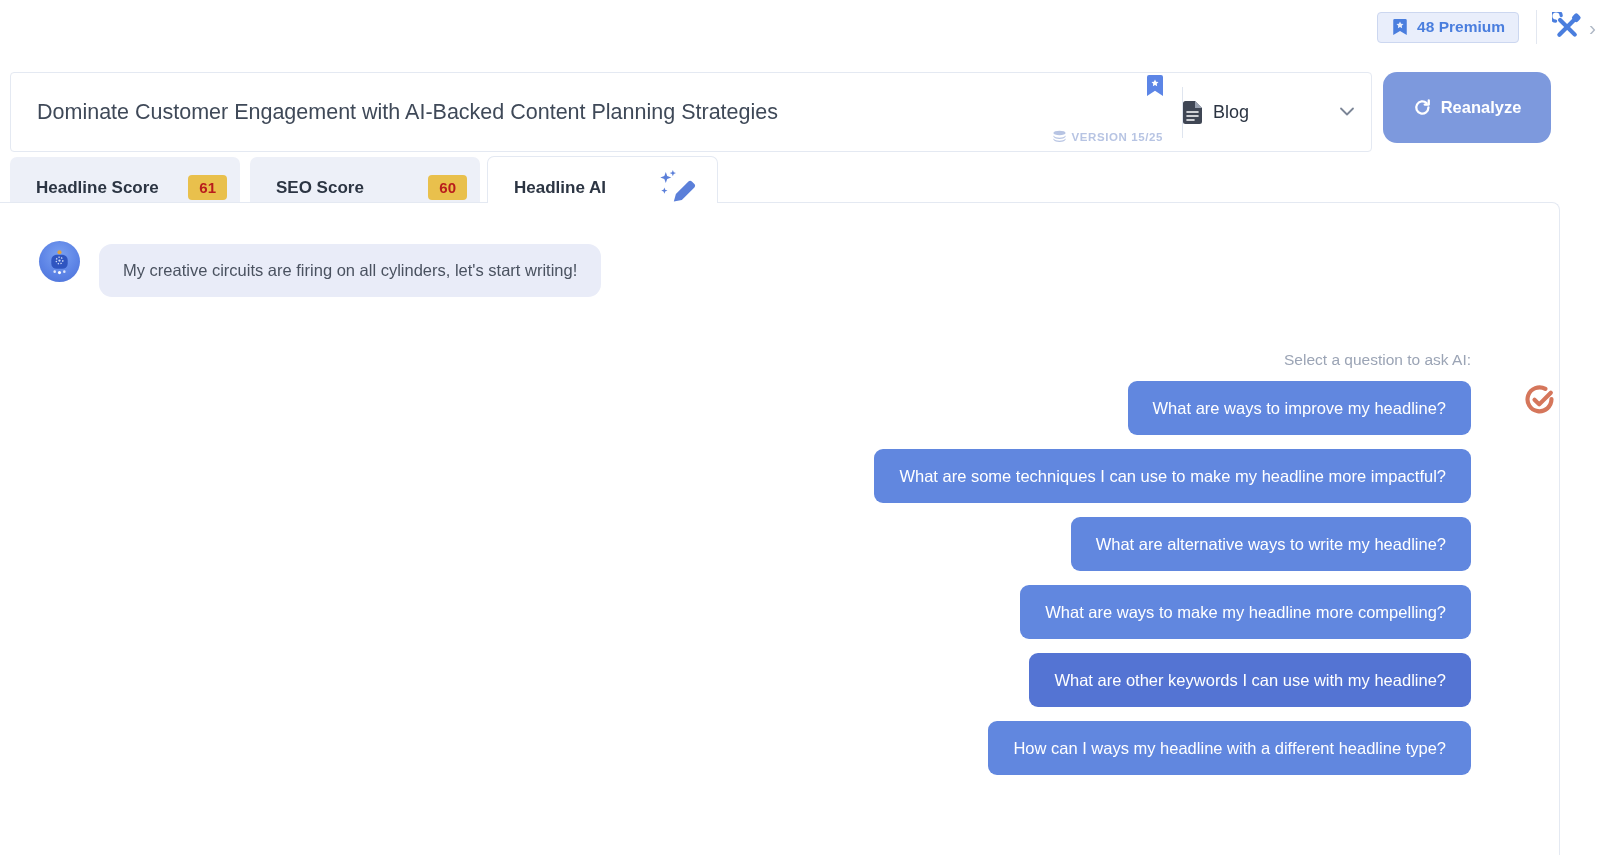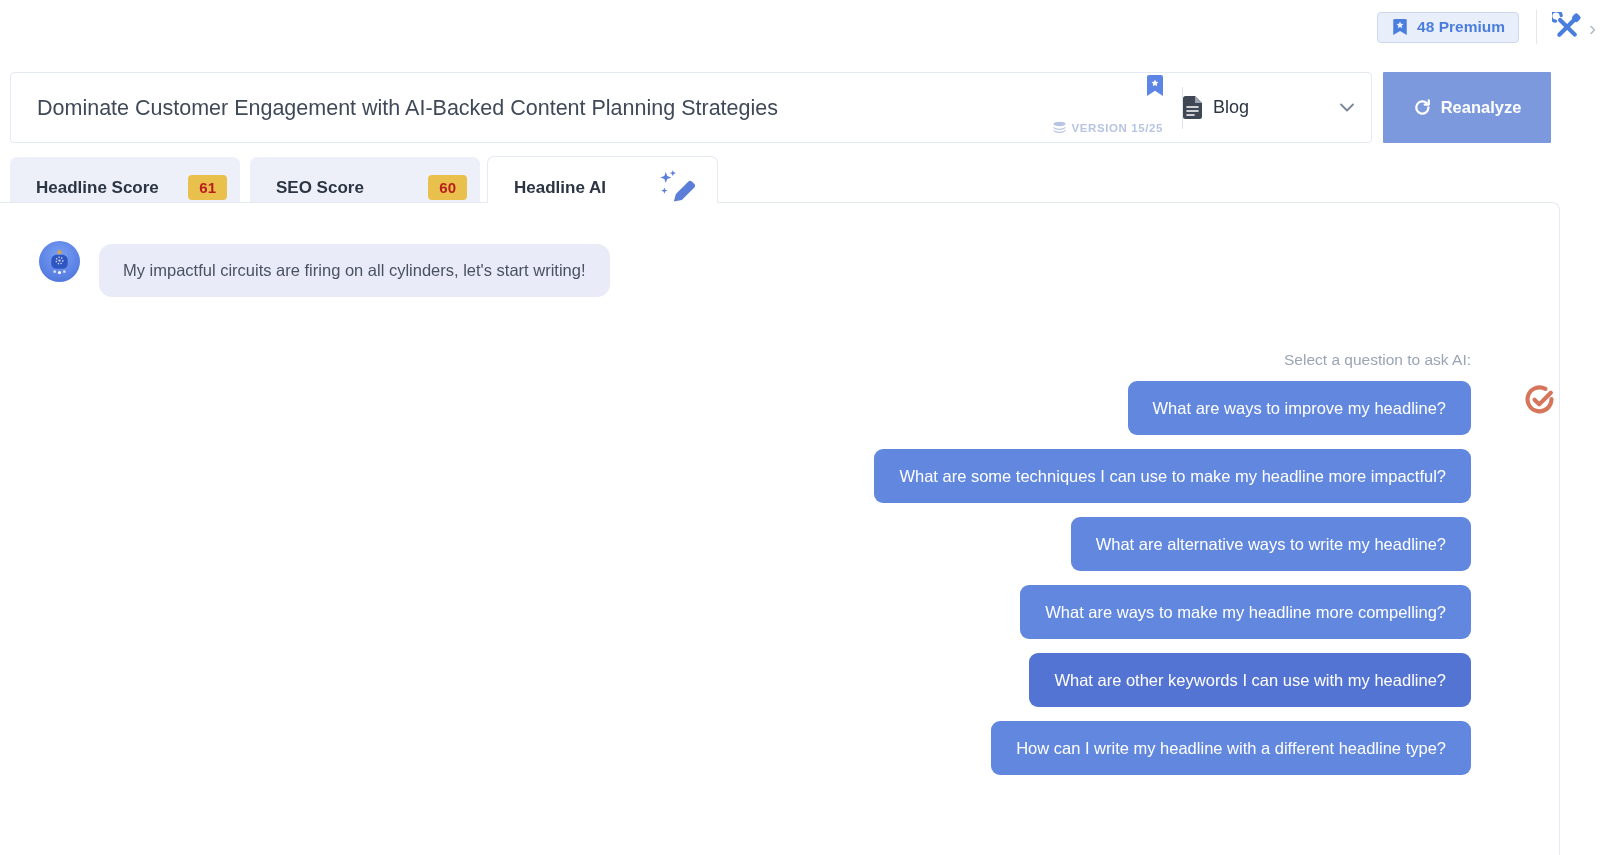--- a/index.html
+++ b/index.html
@@ -26,42 +26,42 @@
     display:flex;align-items:center;gap:8px;height:31px;padding:0 13px;
     background:#e9eefb;border:1px solid #ccd7f0;border-radius:4px;
     color:var(--premium-blue);font-size:15.5px;font-weight:bold;cursor:pointer;
   }
   .topbar-divider{width:1px;height:34px;background:#e2e7f0;margin:0 15px 0 17px;}
   .tools-btn{color:var(--premium-blue);cursor:pointer;display:flex;align-items:center;}
   .topbar-chevron{color:#b0b9c6;font-size:21px;line-height:1;margin-left:7px;cursor:pointer;}
 
   
   .header-card{
-    position:absolute;left:10px;top:72px;width:1362px;height:71px;
+    position:absolute;left:10px;top:72px;width:1362px;height:80px;
     background:#fff;border:1px solid var(--panel-border);border-radius:4px;
   }
   .headline-title{
     position:absolute;left:26px;top:50%;transform:translateY(-50%);
     font-size:21.5px;color:#3f4958;white-space:nowrap;
   }
   .header-bookmark{position:absolute;left:1136px;top:2px;color:#5c85e6;cursor:pointer;}
   .version-tag{
     position:absolute;right:208px;bottom:8px;display:flex;align-items:center;gap:5px;
     color:#b7c4e3;font-size:11.5px;font-weight:bold;letter-spacing:.6px;
   }
   .header-divider{position:absolute;left:1171px;top:14px;bottom:13px;width:1px;background:#dfe5ef;}
   .blog-select{
     position:absolute;left:1162px;top:0;height:100%;right:16px;
     display:flex;align-items:center;gap:11px;padding-left:10px;cursor:pointer;
   }
   .blog-label{font-size:18px;color:#2b3442;}
   .blog-select .chev{margin-left:auto;display:flex;align-items:center;}
   .reanalyze-btn{
     position:absolute;left:1383px;top:72px;width:168px;height:71px;
-    background:var(--reanalyze-blue);border:none;border-radius:1px;cursor:pointer;
+    background:var(--reanalyze-blue);border:none;border-radius:14px;cursor:pointer;
     color:#fff;font-weight:bold;font-size:16.5px;font-family:inherit;
     display:flex;align-items:center;justify-content:center;gap:9px;
   }
 
   
   .tab{
     position:absolute;top:157px;height:45px;border-radius:7px 7px 0 0;
     display:flex;align-items:center;justify-content:space-between;
     padding:16px 13px 0 26px;cursor:pointer;background:var(--tab-inactive-bg);
   }
@@ -199,32 +199,32 @@
       <circle cx="14" cy="4.4" r="2.1" fill="#e0a23f"></circle>
       <rect x="5.5" y="7" width="17" height="14.5" rx="5.5" fill="#2f55c0"></rect>
       <circle cx="14" cy="13" r="3.4" fill="none" stroke="#cfd9f6" stroke-width="1.4" stroke-dasharray="1.3 1.6"></circle>
       <circle cx="14" cy="13" r="1.2" fill="#cfd9f6"></circle>
       <circle cx="9" cy="24.5" r="1.3" fill="#dfe6fa"></circle>
       <circle cx="14" cy="25.5" r="1.6" fill="#ffffff"></circle>
       <circle cx="19" cy="24.5" r="1.3" fill="#dfe6fa"></circle>
     </svg>
   </div>
 
-  <div class="bubble">My impactful circuits are firing on all cylinders, let's start writing!</div>
+  <div class="bubble">My creative circuits are firing on all cylinders, let's start writing!</div>
 
   <div class="qa-col">
     <div class="qa-label">Select a question to ask AI:</div>
     <div class="qa-list">
 
     <button class="q-btn">What are ways to improve my headline?</button>
         <button class="q-btn">What are some techniques I can use to make my headline more impactful?</button>
         <button class="q-btn">What are alternative ways to write my headline?</button>
         <button class="q-btn">What are ways to make my headline more compelling?</button>
         <button class="q-btn q-btn--dark">What are other keywords I can use with my headline?</button>
-        <button class="q-btn">How can I write my headline with a different headline type?</button>
+        <button class="q-btn">How can I ways my headline with a different headline type?</button>
       </div>
   </div>
 
   <span class="check-badge">
     <svg width="29" height="29" viewBox="0 0 32 32" fill="none" stroke="currentColor" stroke-width="4.6" stroke-linecap="round" stroke-linejoin="round">
       <path d="M29.2 15.5A13.2 13.2 0 1 1 22.5 4.3"></path>
       <path d="M10.5 16.2l5.2 5.2L28.5 8.5"></path>
     </svg>
   </span>
 

